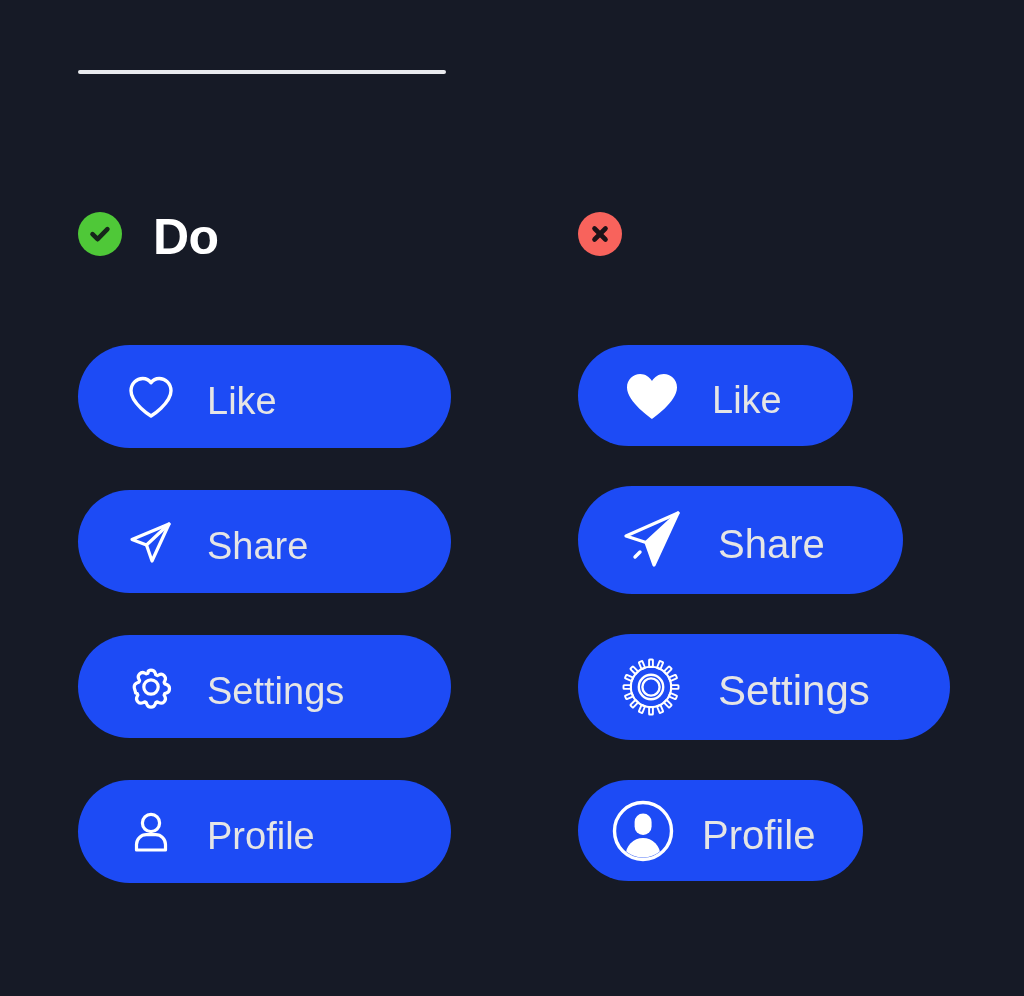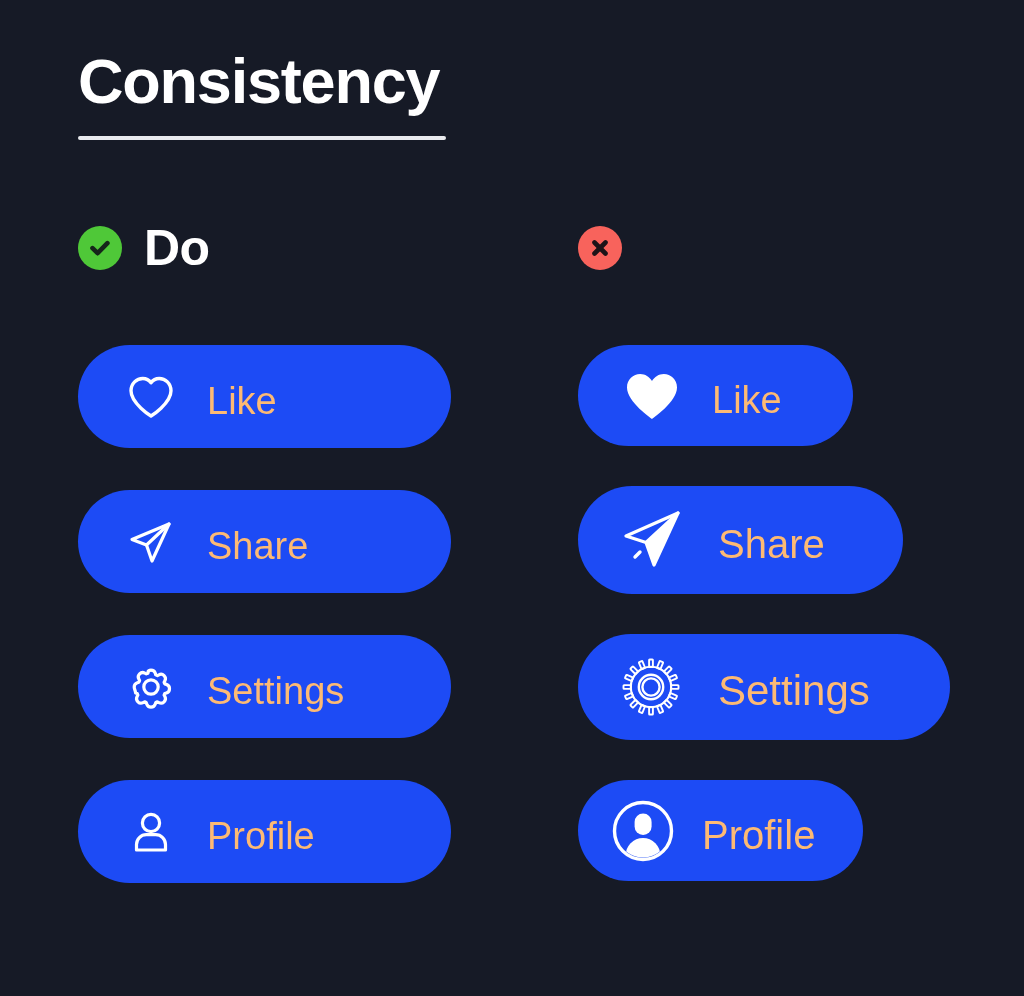--- a/index.html
+++ b/index.html
@@ -55,23 +55,22 @@
   .column {
     position: absolute;
     top: 0;
   }
   .column.left  { left: 78px; }
   .column.right { left: 578px; }
 
   
   .col-head {
     display: flex;
-    align-items: center;
     height: 72px;
-    gap: 22px;
+    gap: 31px;
   }
   .badge {
     width: 44px;
     height: 44px;
     border-radius: 50%;
     flex: 0 0 auto;
     display: flex;
     align-items: center;
     justify-content: center;
   }
@@ -108,21 +107,21 @@
   .pill .ico {
     flex: 0 0 auto;
     display: flex;
     align-items: center;
     justify-content: center;
   }
   .pill .lbl {
     font-size: 38px;
     line-height: 1;
     white-space: nowrap;
-    color: #fdba74;
+    color: #e5e5e5;
     margin-top: 8px;
   }
 
   
   .left .pill {
     width: 373px;
     height: 103px;
     padding-left: 47px;
     gap: 30px;
     margin-bottom: 42px;
@@ -162,21 +161,20 @@
   .right .pill.profile .lbl { font-size: 40px; }
 
   svg { overflow: visible; }
 </style>
 </head>
 <body>
 
 <div class="canvas">
 
   <div class="title-block">
-    <h1 class="page-title">Consistency</h1>
     <div class="title-rule"></div>
   </div>
 
   <div class="columns">
 
     <div class="column left">
 
       <div class="col-head">
         <span class="badge good">
           <svg width="26" height="26" viewBox="0 0 26 26" aria-hidden="true">

